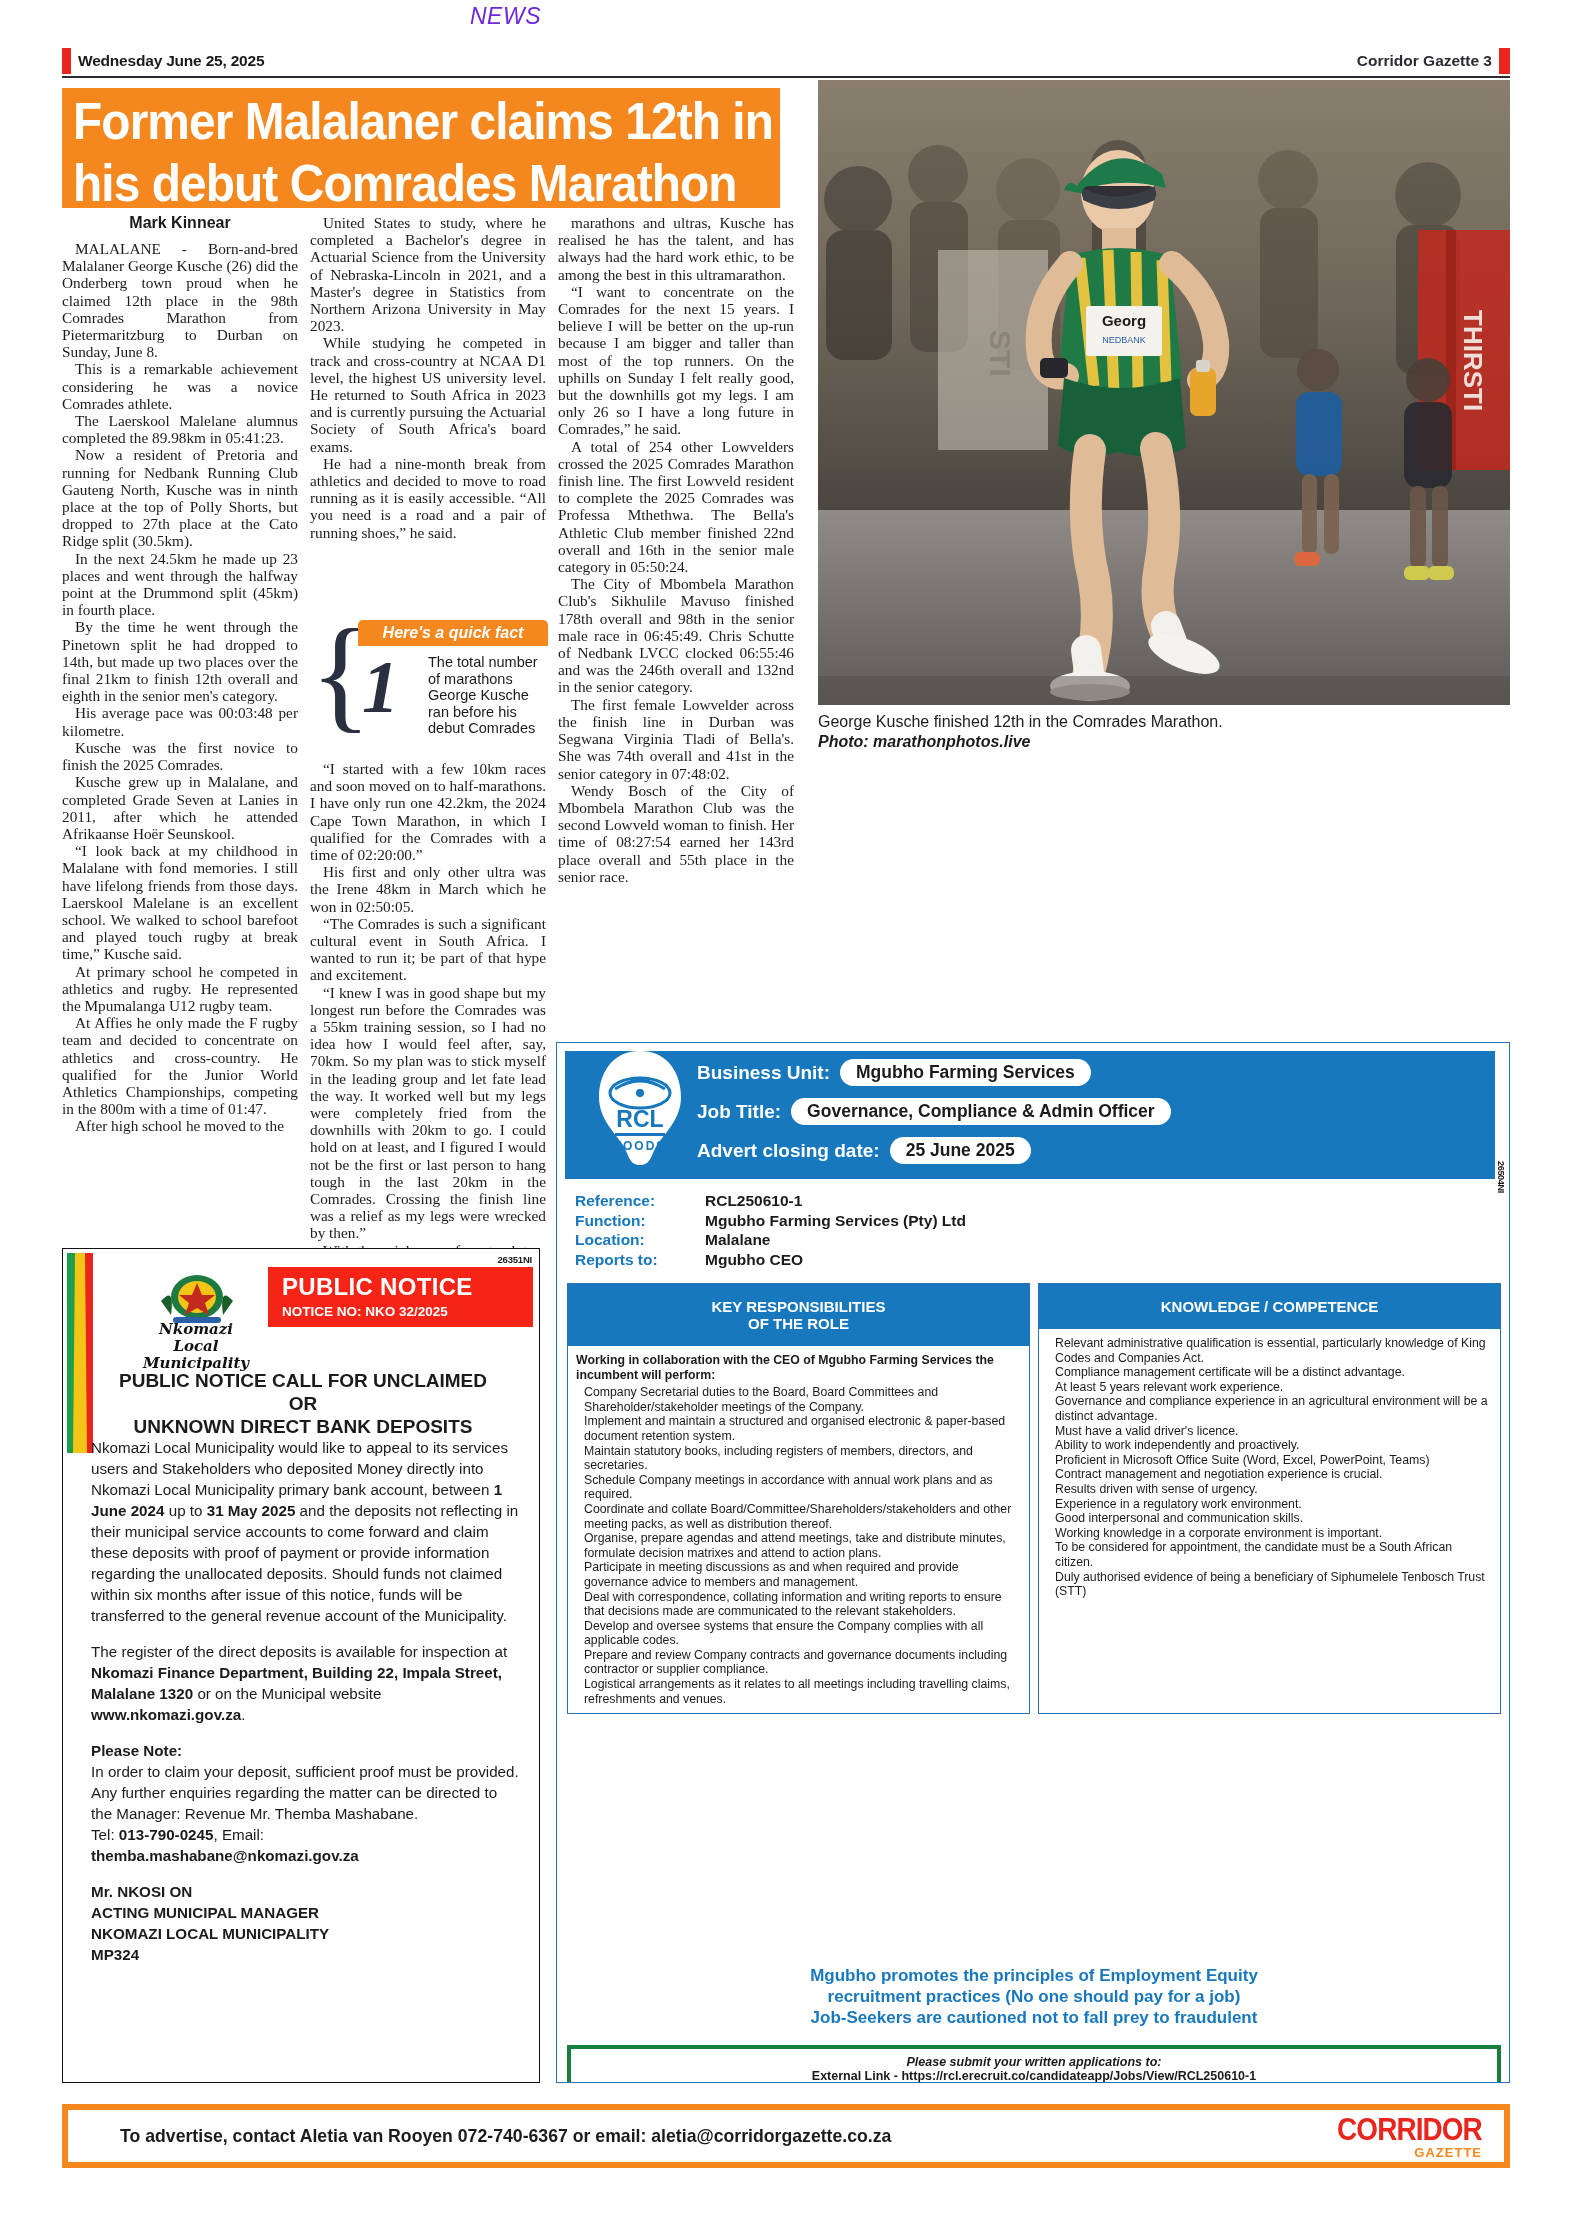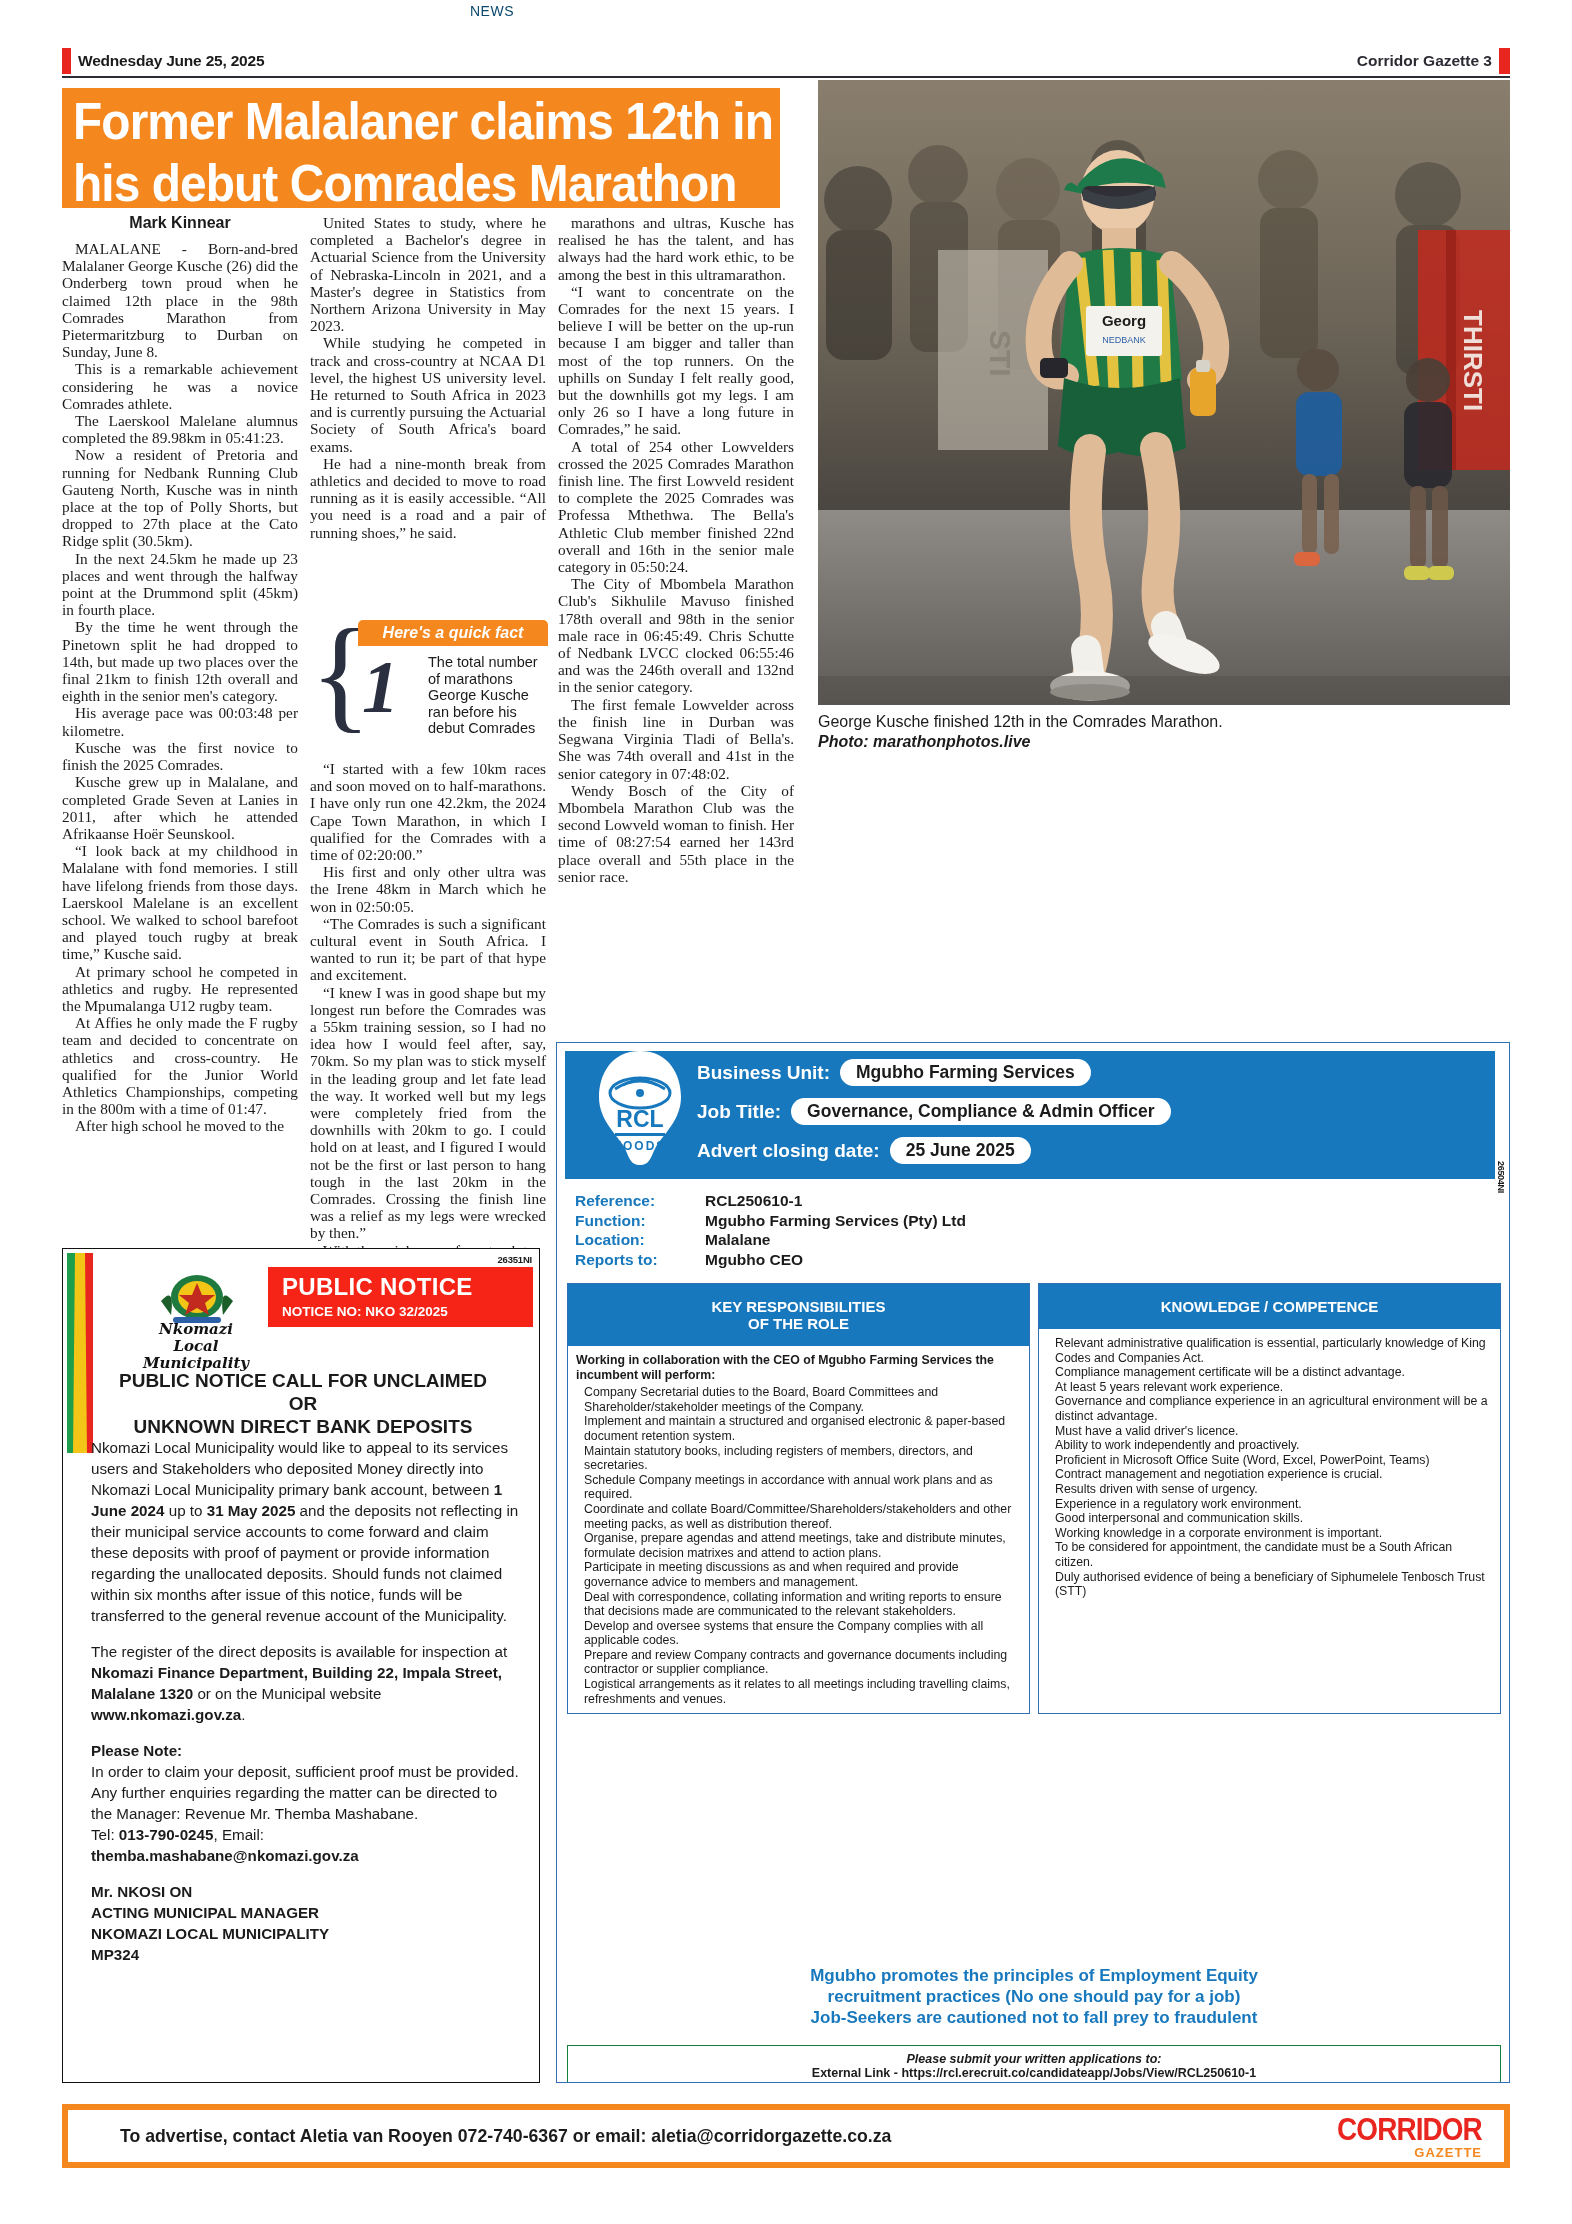--- a/index.html
+++ b/index.html
@@ -12,21 +12,21 @@
   }
   .page { position: relative; width: 1572px; height: 2224px; padding: 0; }
 
   
   .masthead {
     position: absolute; left: 62px; top: 44px; width: 1448px; height: 34px;
     display: flex; align-items: center;
   }
   .mast-bar-left { width: 9px; height: 26px; background: #e8251e; flex: 0 0 auto; }
   .mast-date { font-size: 15.5px; font-weight: bold; color: #1b1b1b; margin-left: 7px; letter-spacing: -0.2px; }
-  .mast-news { position:absolute; left: 470px; top: 3px; font-size: 14px; color: #0c4a6e; letter-spacing: 0.5px; }
+  .mast-news { position:absolute; left: 470px; top: 3px; font-size: 23px; color: #6d28d9; letter-spacing: 0.5px; font-style: italic; }
   .mast-right { margin-left: auto; display:flex; align-items:center; }
   .mast-title { font-size: 15.5px; font-weight: bold; color: #2b2b33; }
   .mast-bar-right { width: 11px; height: 26px; background: #e8251e; margin-left: 7px; }
   .mast-rule { position: absolute; left: 62px; top: 76px; width: 1448px; height: 2px; background: #2b2b33; }
 
   
   .headline-box {
     position: absolute; left: 62px; top: 88px; width: 718px; height: 120px;
     background: #f5871f;
   }
@@ -155,21 +155,21 @@
   .rcl-colbody { padding: 7px 8px 7px 8px; font-size: 12.3px; line-height: 14.6px; color: #1b1b1b; }
   .rcl-intro { font-weight: bold; margin-bottom: 3px; }
   .rcl-colbody ul { list-style: none; }
   .rcl-colbody li { margin-left: 8px; margin-bottom: 0px; }
   .rcl-ee {
     position: absolute; left: 10px; top: 922px; width: 934px; text-align: center;
     color: #1878bd; font-weight: bold; font-size: 17px; line-height: 21px;
   }
   .rcl-apply {
     position: absolute; left: 10px; top: 1002px; width: 934px;
-    border: 1px solid #15803d; padding: 6px 0; text-align: center;
+    border: 4px solid #15803d; padding: 6px 0; text-align: center;
   }
   .rcl-apply .a1 { font-size: 12.5px; font-style: italic; font-weight: bold; color: #1b1b1b; }
   .rcl-apply .a2 { font-size: 12.5px; font-weight: bold; color: #1b1b1b; }
 
   
   .footer {
     position: absolute; left: 62px; top: 2104px; width: 1448px; height: 64px;
     background: #f5871f; padding: 6px;
   }
   .footer-inner { background: #fff; width: 100%; height: 100%; position: relative; display:flex; align-items:center; }

